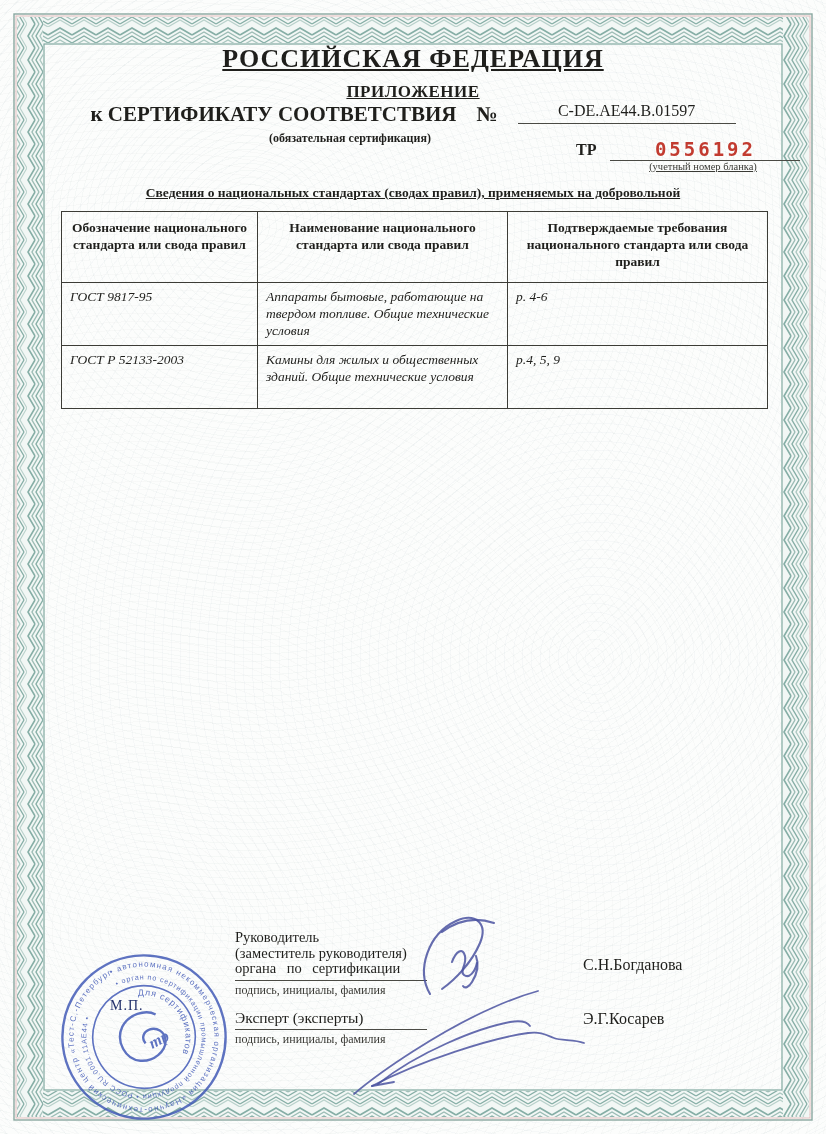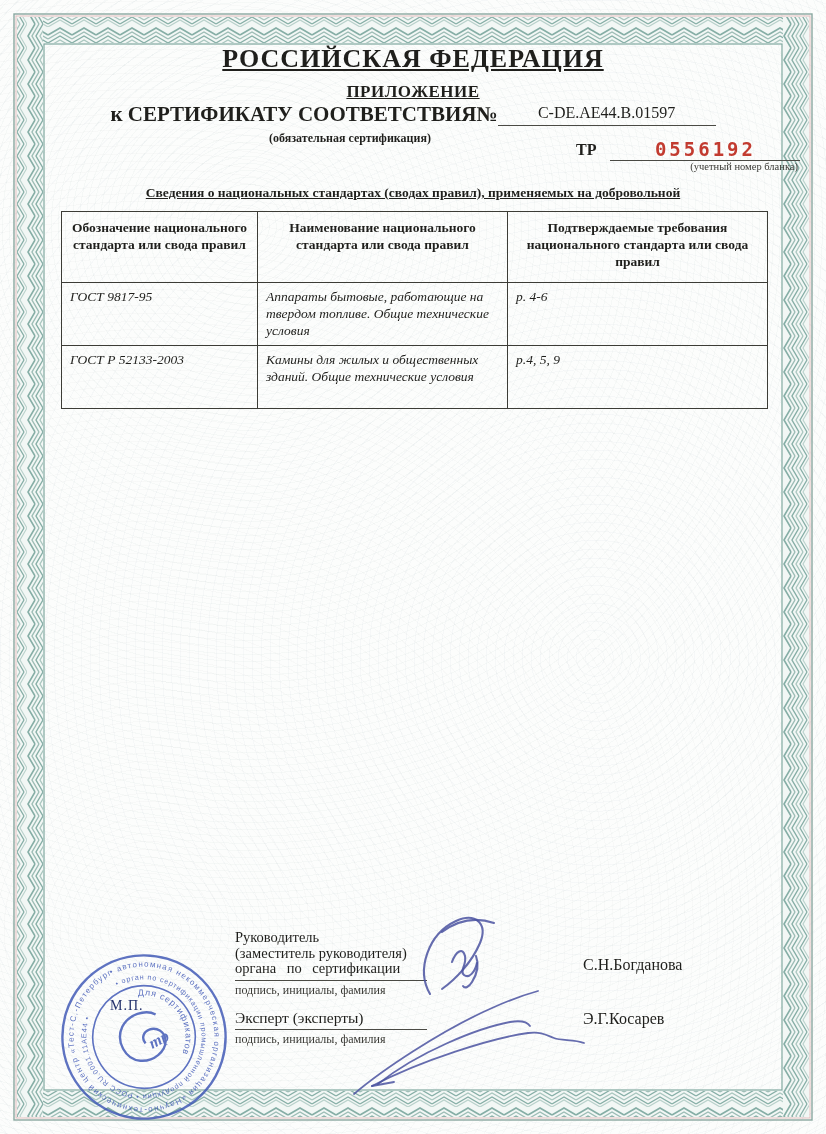--- a/index.html
+++ b/index.html
@@ -10,21 +10,21 @@
       repeating-radial-gradient(circle at 30% 20%, rgba(130,165,155,.055) 0 1px, transparent 1px 7px),
       repeating-radial-gradient(circle at 72% 58%, rgba(130,150,175,.05) 0 1px, transparent 1px 9px),
       repeating-radial-gradient(circle at 18% 82%, rgba(140,140,140,.04) 0 1px, transparent 1px 8px);
     font-family:"Liberation Serif", serif;color:#1f1f1c;
   }
   .frame{position:absolute;left:0;top:0;pointer-events:none;}
   .abs{position:absolute;}
   .ctr{left:0;width:826px;text-align:center;text-decoration:underline;}
   .title{font-size:26px;font-weight:bold;letter-spacing:1px;}
   .doc-type{font-size:17px;font-weight:bold;letter-spacing:.5px;}
-  .subtitle-row{display:flex;justify-content:center;align-items:center;gap:0;}
+  .subtitle-row{display:flex;justify-content:center;align-items:flex-start;gap:20px;}
   .subtitle{font-size:21px;font-weight:bold;}
   .numsign{font-size:21px;font-weight:bold;}
   .certnum-field{width:218px;border-bottom:1.5px solid #4a4a44;text-align:center;
      font-size:16px;padding-bottom:3px;}
   .kind{font-size:12px;font-weight:bold;}
   .tr-row{display:flex;align-items:flex-end;gap:14px;}
   .tr-label{font-size:16px;font-weight:bold;padding-bottom:2px;}
   .tr-field{width:190px;border-bottom:1.5px solid #4a4a44;text-align:center;}
   .tr-num{font-family:"DejaVu Sans Mono", monospace;font-size:19px;font-weight:bold;
      color:#c23b30;letter-spacing:3px;}
@@ -90,21 +90,21 @@
     <span class="numsign">№</span>
     <span class="certnum-field">C-DE.AE44.B.01597</span>
   </div>
 
   <div class="abs kind" style="top:131px;left:0;width:700px;text-align:center;">(обязательная сертификация)</div>
 
   <div class="abs tr-row" style="top:138px;left:576px;">
     <span class="tr-label">ТР</span>
     <span class="tr-field"><span class="tr-num">0556192</span></span>
   </div>
-  <div class="abs tr-caption" style="top:161px;left:608px;width:190px;text-align:right;">(учетный номер бланка)</div>
+  <div class="abs tr-caption" style="top:161px;left:608px;width:190px;text-align:center;text-decoration:underline;">(учетный номер бланка)</div>
 
   <div class="abs ctr intro" style="top:184px;">Сведения о национальных стандартах (сводах правил), применяемых на добровольной</div>
 
   <table class="std abs" style="top:211px;left:61px;">
     <colgroup>
         <col class="c1">
         <col class="c2">
         <col class="c3">
       </colgroup>
     <thead>

